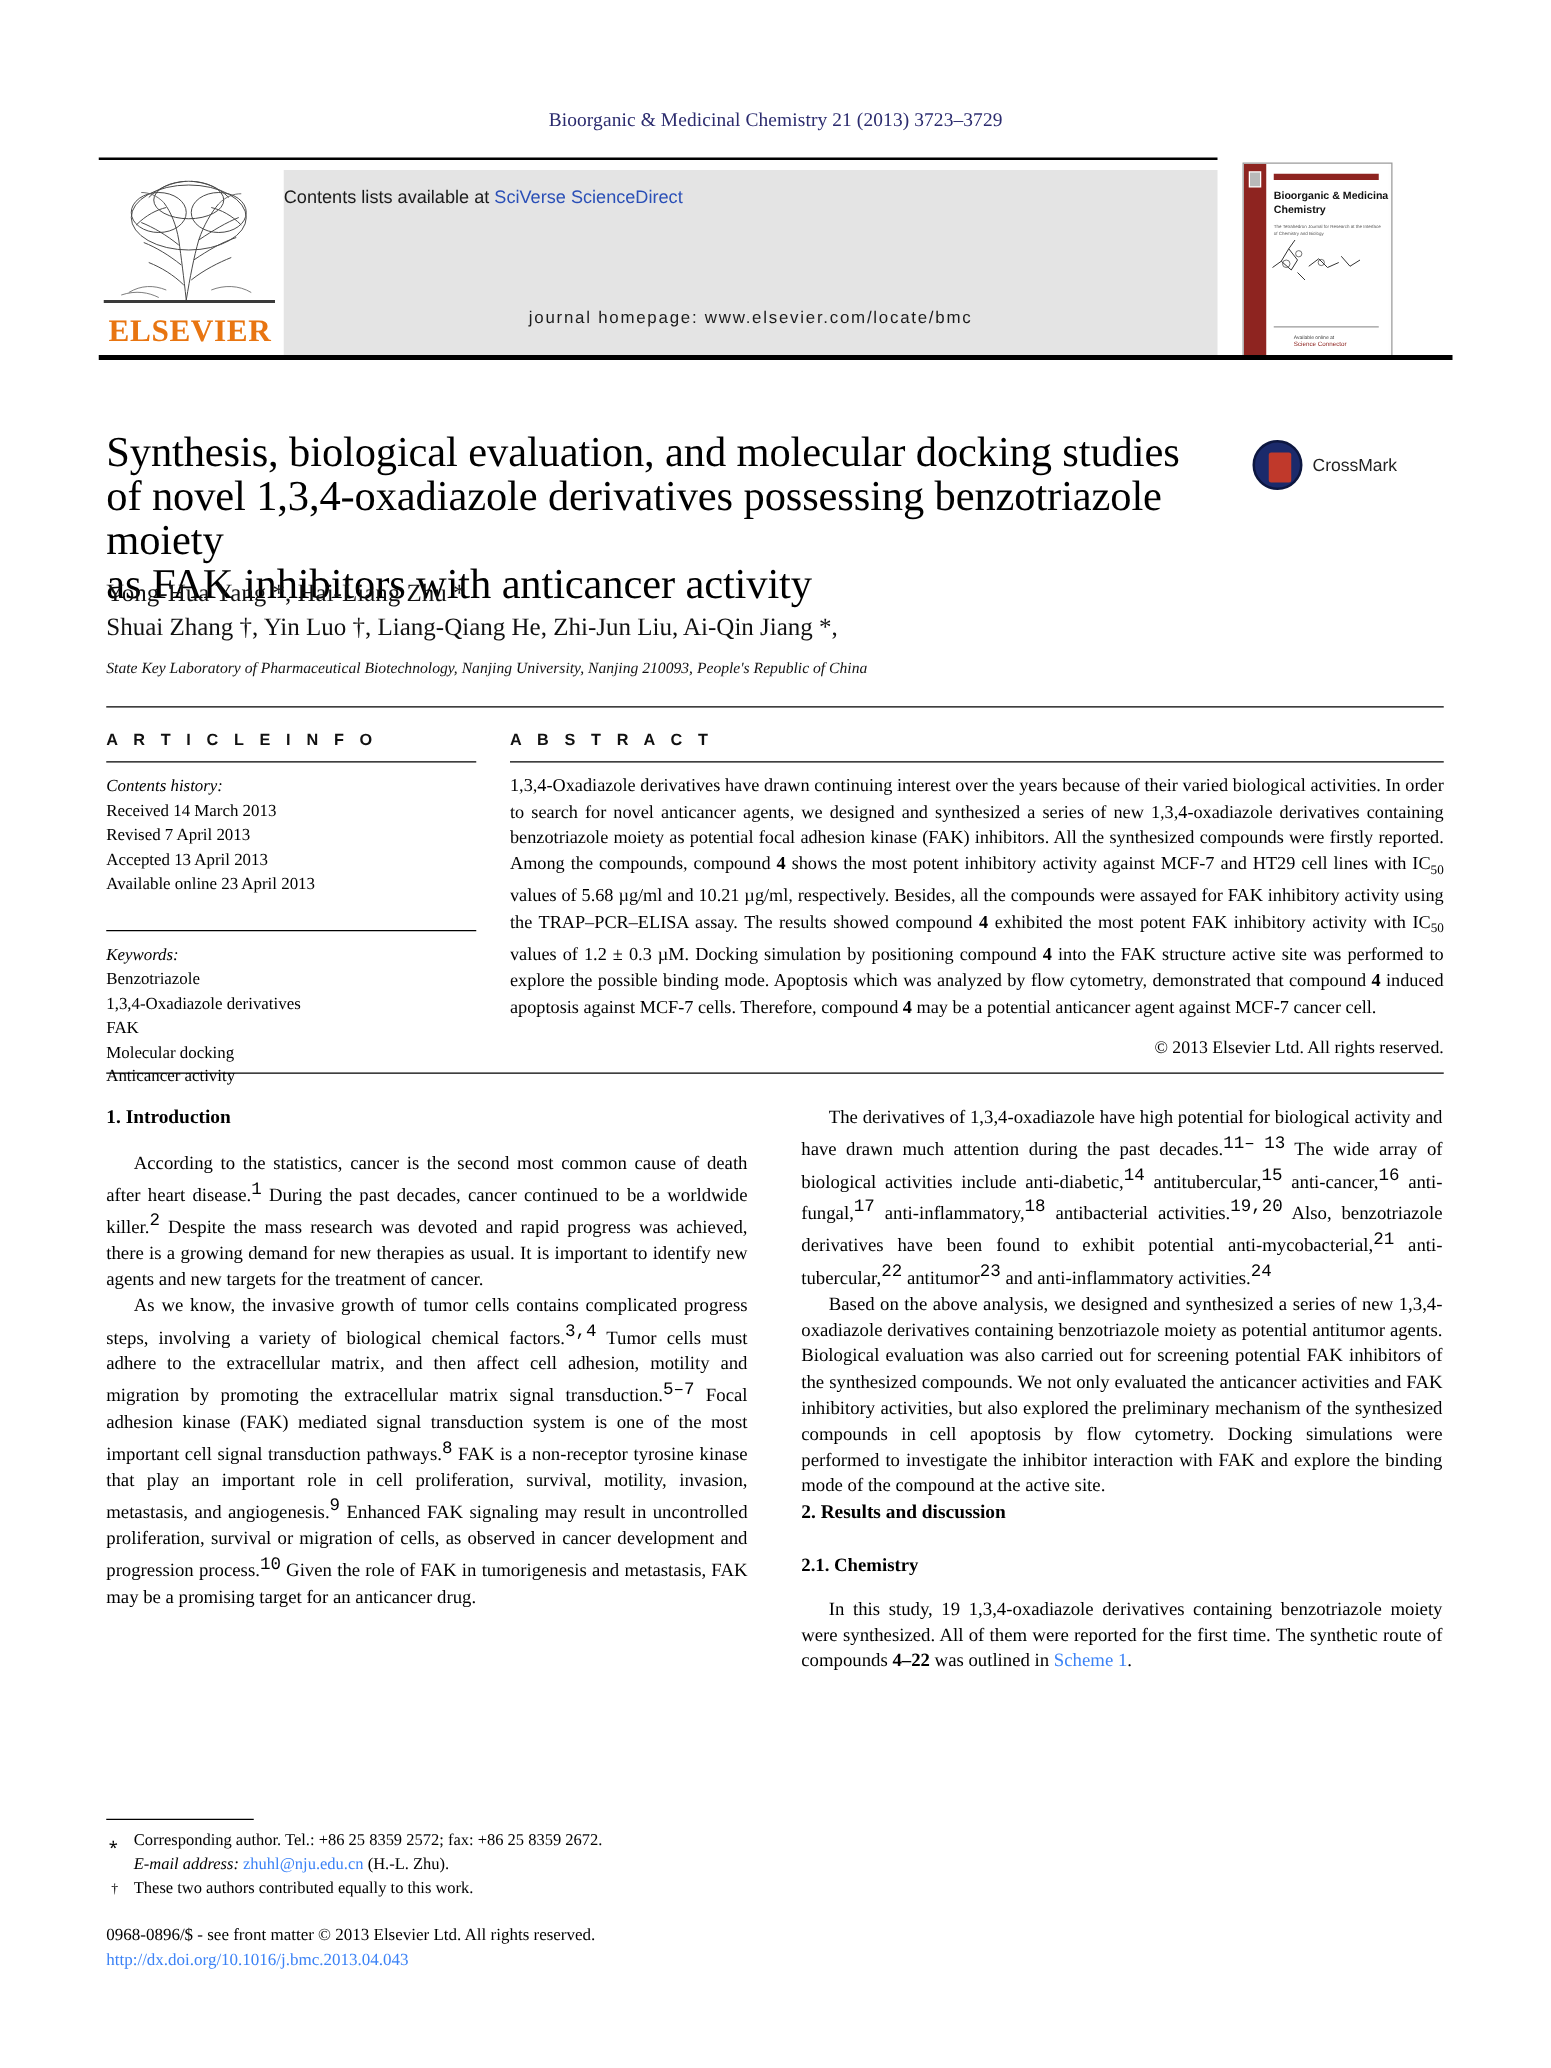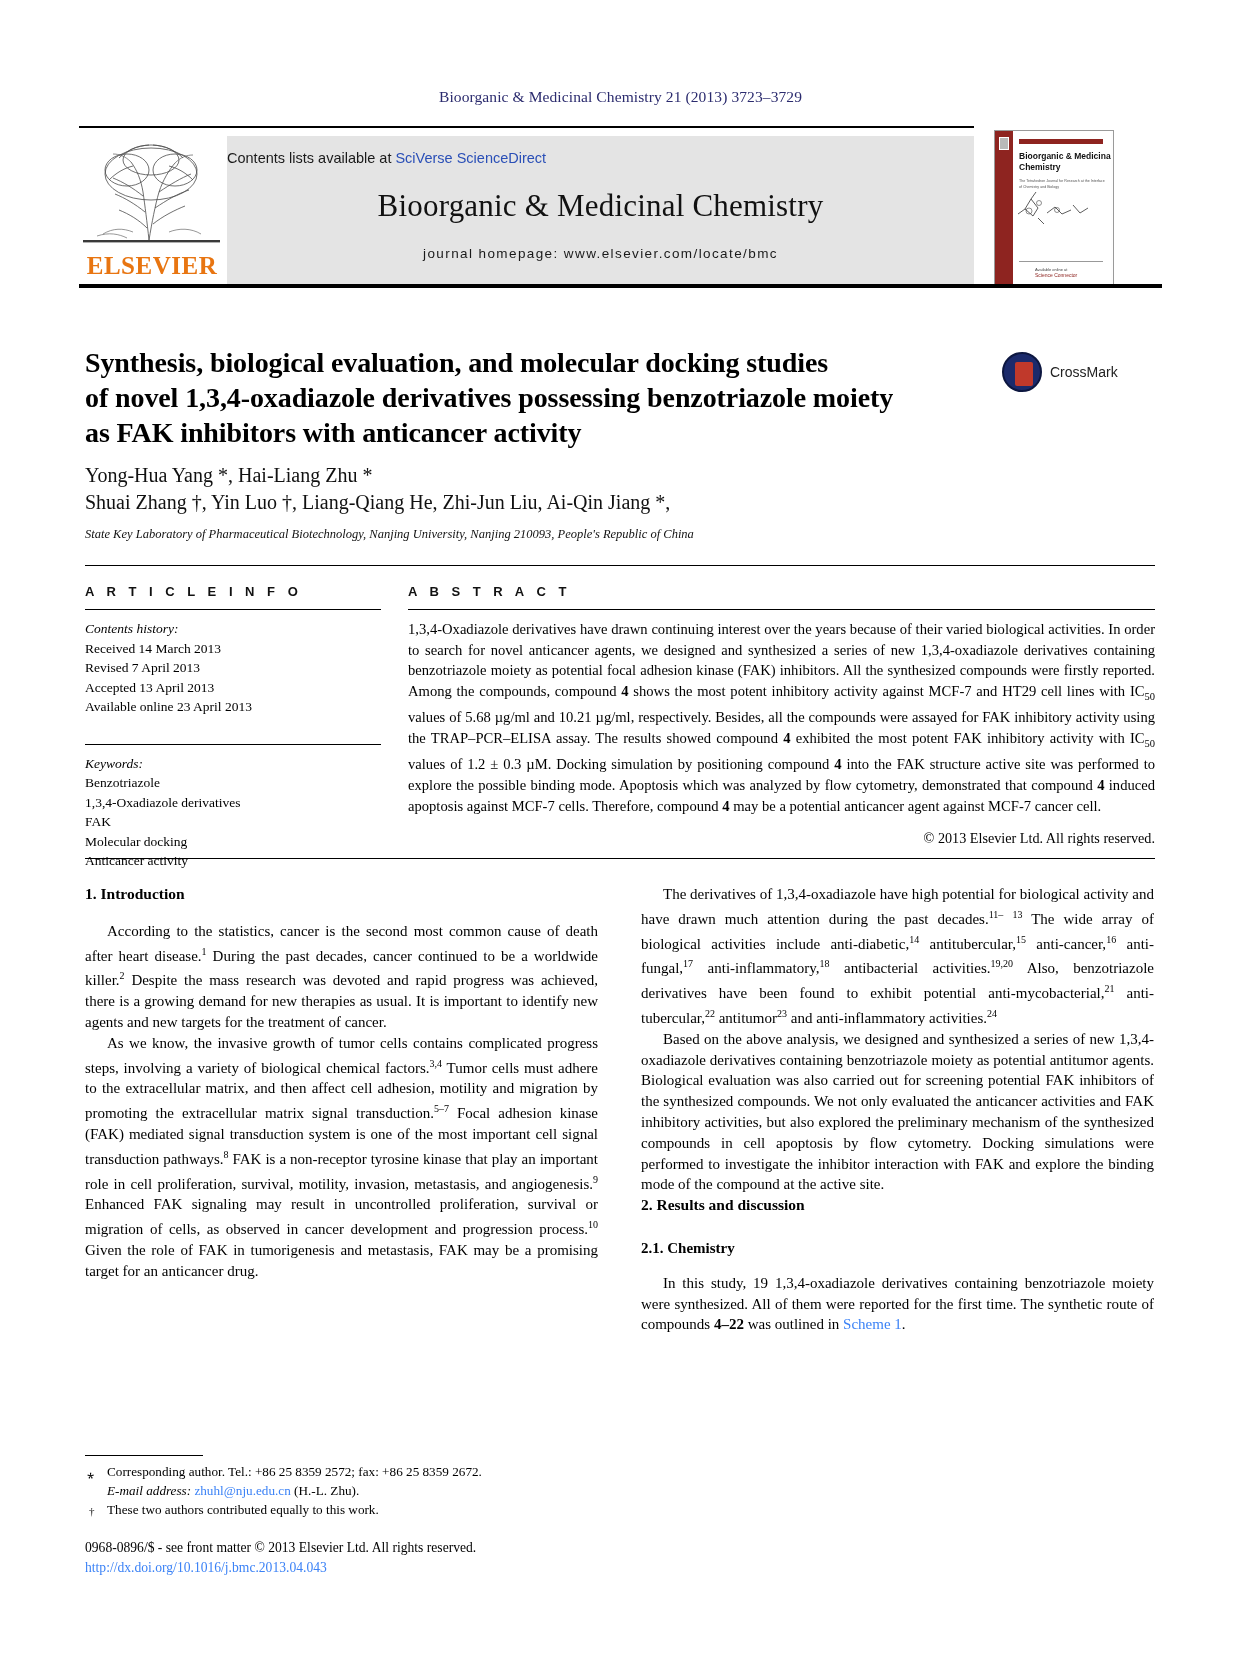--- a/index.html
+++ b/index.html
@@ -120,22 +120,22 @@
   }
 
   
   .title-block {
     position: absolute;
     left: 85px; top: 345px;
     width: 900px;
   }
   .paper-title {
     font-family: "Liberation Serif", serif;
-    font-size: 28px;
-    font-weight: 700;
+    font-size: 34px;
+    font-weight: 400;
     line-height: 35px;
     letter-spacing: -.1px;
     color: #000;
     margin: 0;
   }
   .crossmark {
     position: absolute;
     left: 1002px; top: 352px;
     width: 150px;
     height: 42px;
@@ -271,21 +271,21 @@
     font-family: "Liberation Serif", serif;
     font-size: 15px;
     font-weight: 700;
     margin: 22px 0 14px 0;
     text-align: left;
   }
   .body-col p {
     margin: 0;
     text-indent: 22px;
   }
-  .body-col sup { font-size: 10px; }
+  .body-col sup { font-size: 14px; font-family: Liberation Mono, monospace; }
   .link { color: #3b82f6; }
 
   
   .foot-rule {
     position: absolute;
     left: 85px; top: 1455px;
     width: 118px;
     height: 1px;
     background: #000;
   }
@@ -357,21 +357,20 @@
         <g stroke="#5a5a5a" stroke-width="0.7" fill="none">
           <path d="M52 26 C46 20 40 18 34 18"></path>
           <path d="M96 27 C102 21 108 19 114 19"></path>
         </g>
       </svg>
       <div class="elsevier-word">ELSEVIER</div>
     </div>
 
     <div class="grey-panel">
       <div class="contents-line"><span>Contents lists available at </span><span class="sd-link">SciVerse ScienceDirect</span></div>
-      <div class="journal-title">Bioorganic &amp; Medicinal Chemistry</div>
       <div class="homepage-line">journal homepage: www.elsevier.com/locate/bmc</div>
     </div>
 
     <div class="cover-thumb">
       <svg width="116" height="154" viewBox="0 0 116 154">
         <rect x="0" y="0" width="116" height="154" fill="#ffffff"></rect>
         <rect x="0" y="0" width="18" height="154" fill="#8e2420"></rect>
         <rect x="4" y="6" width="10" height="13" fill="#ffffff"></rect>
         <rect x="5" y="7" width="8" height="11" fill="#b9b9b9"></rect>
         <rect x="24" y="8" width="84" height="5" fill="#8e2420"></rect>

